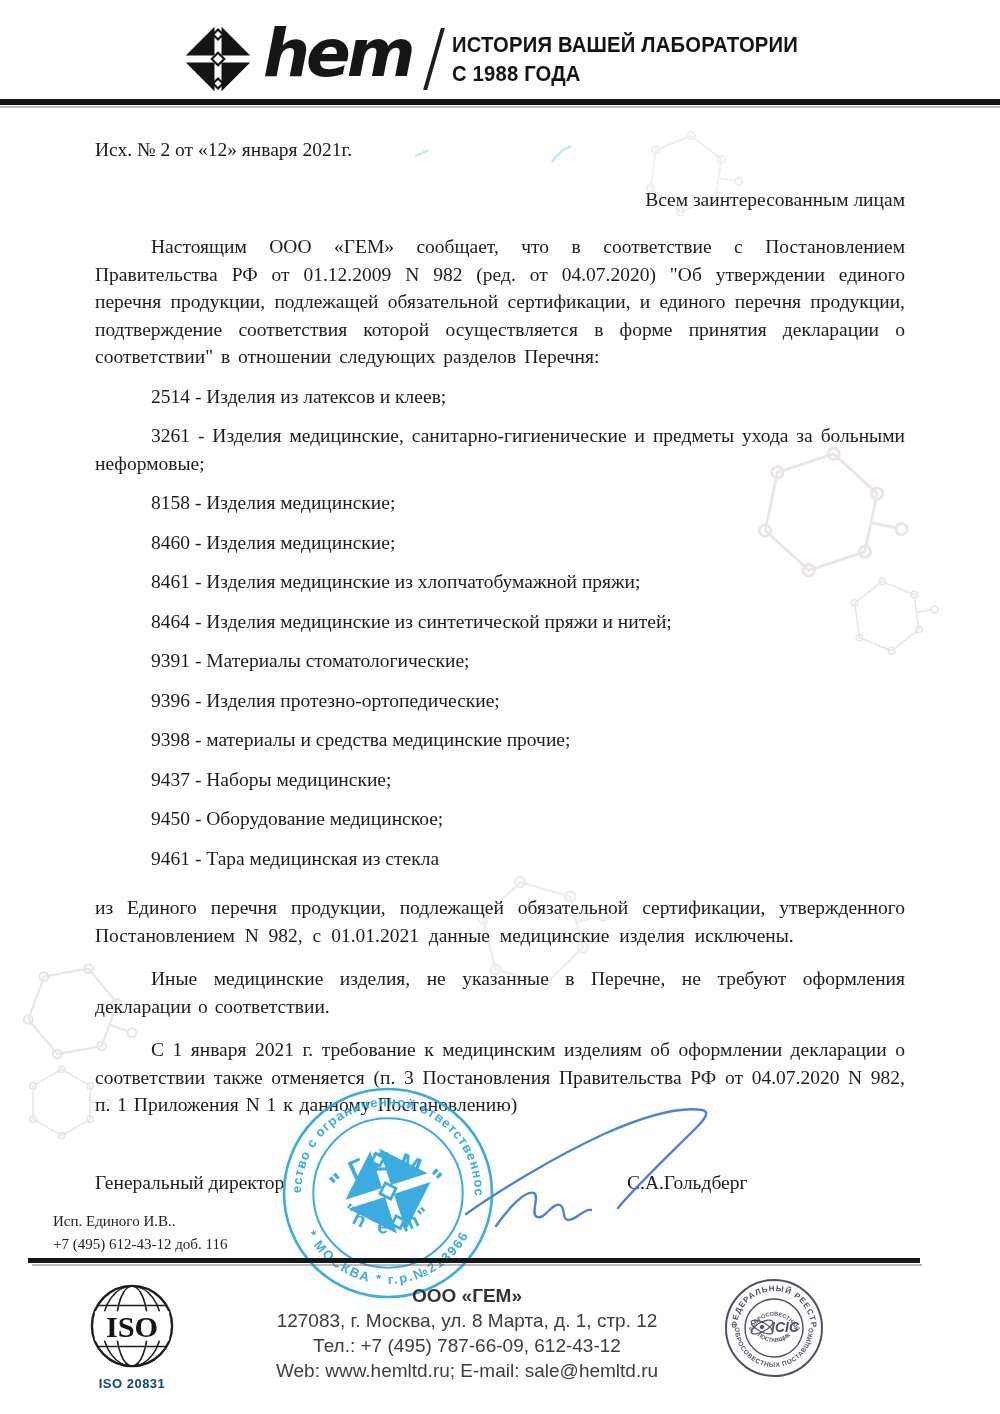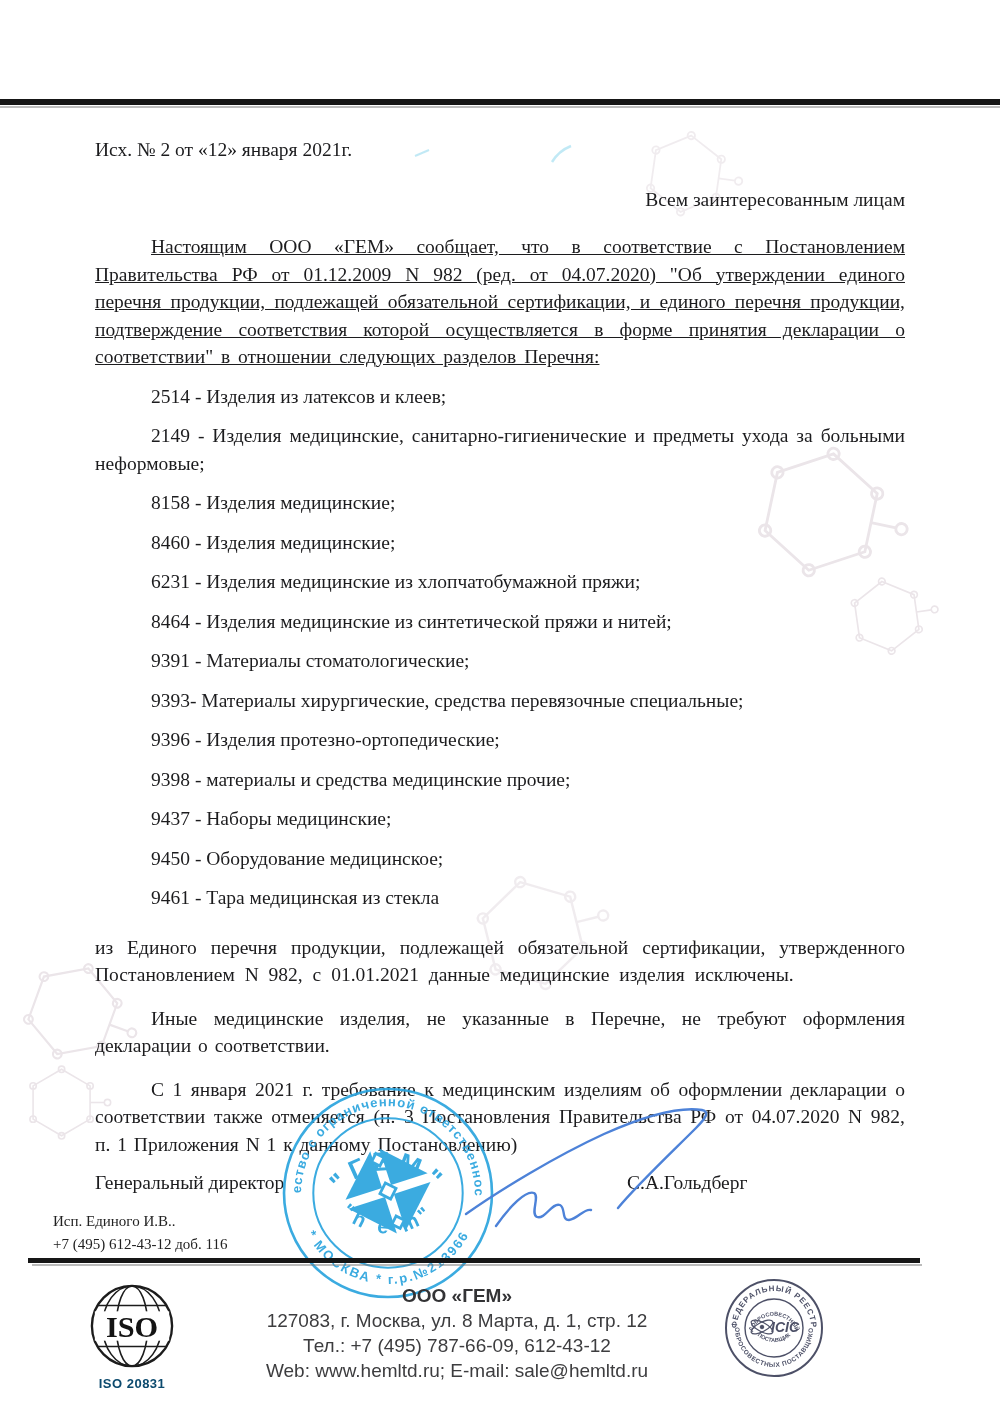--- a/index.html
+++ b/index.html
@@ -20,37 +20,37 @@
     font-family:"Liberation Sans",sans-serif;font-weight:bold;color:#141414;
     font-size:22px;line-height:1.32;letter-spacing:.2px;transform:scaleX(.92);transform-origin:left center;
     white-space:nowrap;
   }
   .rule-top{position:absolute;top:99px;left:0;width:1000px;height:6px;background:#161616;}
   .rule-top::after{content:"";position:absolute;top:7px;left:0;right:0;height:2px;background:rgba(110,110,110,.45);}
   
   .body{position:absolute;left:95px;top:126px;width:810px;font-size:19.5px;line-height:27.5px;}
   .ref-line{margin:10px 0 0 0;}
   .addressee{margin:22px 0 0 0;text-align:right;}
-  .para{margin:20px 0 0 0;text-align:justify;text-indent:56px;word-spacing:3px;text-decoration:underline;}
+  .para{margin:20px 0 0 0;text-align:justify;text-indent:56px;word-spacing:3px;}
   .item{margin:12px 0 0 0;text-align:justify;text-indent:56px;}
   .para-bold{margin:22px 0 0 0;font-weight:normal;text-align:justify;text-indent:0;word-spacing:5px;}
   .para-plain{margin:16px 0 0 0;text-align:justify;text-indent:56px;word-spacing:2px;}
   
   .sig-title{position:absolute;left:95px;top:1172px;font-size:19.5px;}
   .sig-name{position:absolute;left:627px;top:1172px;font-size:19.5px;}
   .executor{position:absolute;left:53px;top:1210px;font-size:15px;line-height:1.5;color:#222;}
   .stamp{position:absolute;left:281px;top:1086px;width:214px;height:214px;opacity:.92;color:#2ba4de;}
   .signature-svg{position:absolute;left:452px;top:1098px;width:276px;height:134px;color:#4d82d8;}
   .rule-bottom{position:absolute;top:1258px;left:28px;width:892px;height:5px;background:#161616;}
   .rule-bottom::after{content:"";position:absolute;top:6px;left:4px;right:-2px;height:2px;background:rgba(120,120,120,.5);}
   
   .footer-iso{position:absolute;left:72px;top:1282px;width:120px;text-align:center;color:#0c4a6e;}
   .footer-iso .cert{font-family:"Liberation Sans",sans-serif;font-weight:bold;font-size:13px;margin-top:2px;letter-spacing:.5px;}
   .footer-contacts{
-    position:absolute;left:232px;top:1283px;width:450px;text-align:center;
+    position:absolute;left:242px;top:1283px;width:450px;text-align:center;
     font-family:"Liberation Sans",sans-serif;font-size:19px;line-height:25px;color:#3d3d3f;
   }
   .footer-contacts .company{font-weight:bold;color:#333335;}
   .footer-seal{position:absolute;left:722px;top:1276px;width:104px;height:104px;color:#3a3e57;opacity:.9;}
   
   .wm{position:absolute;color:#ebe5e9;pointer-events:none;}
   .wm-cyan{position:absolute;color:#8fd8ee;pointer-events:none;opacity:.55;}
   .stamp text,.seal text{font-family:"Liberation Sans",sans-serif;}
 </style>
 </head>
@@ -101,35 +101,45 @@
   <svg class="wm" style="left:640px;top:120px;width:110px;height:110px;opacity:.7;transform:rotate(8deg)" viewBox="0 0 120 100">
       <use href="#hexmol"></use>
     </svg>
   <svg class="wm-cyan" style="left:548px;top:142px;width:26px;height:26px" viewBox="0 0 26 26">
       <path d="M4 20 C 10 10, 18 6, 23 4" stroke="currentColor" stroke-width="2.5" fill="none"></path>
     </svg>
   <svg class="wm-cyan" style="left:414px;top:148px;width:16px;height:10px" viewBox="0 0 16 10">
       <line x1="1" y1="8" x2="15" y2="2" stroke="currentColor" stroke-width="2"></line>
     </svg>
 
+  <div class="letterhead">
+    <svg class="logo-mark" viewBox="0 0 100 100">
+        <use href="#clover"></use>
+      </svg>
+    <div class="logo-word">hem</div>
+    <div class="logo-slash"></div>
+    <div class="tagline">
+      <div>ИСТОРИЯ ВАШЕЙ ЛАБОРАТОРИИ</div>
+      <div>С 1988 ГОДА</div>
+    </div>
+  </div>
   <div class="rule-top"></div>
 
   <div class="body">
     <p class="ref-line">Исх. № 2 от «12» января 2021г.</p>
     <p class="addressee">Всем заинтересованным лицам</p>
     <p class="para">Настоящим ООО «ГЕМ» сообщает, что в соответствие с Постановлением Правительства РФ от 01.12.2009 N 982 (ред. от 04.07.2020) "Об утверждении единого перечня продукции, подлежащей обязательной сертификации, и единого перечня продукции, подтверждение соответствия которой осуществляется в форме принятия декларации о соответствии" в отношении следующих разделов Перечня:</p>
 
     <p class="item">2514 - Изделия из латексов и клеев;</p>
-    <p class="item">2149 - Изделия медицинские, санитарно-гигиенические и предметы ухода за больными неформовые;</p>
+    <p class="item">3261 - Изделия медицинские, санитарно-гигиенические и предметы ухода за больными неформовые;</p>
     <p class="item">8158 - Изделия медицинские;</p>
     <p class="item">8460 - Изделия медицинские;</p>
-    <p class="item">6231 - Изделия медицинские из хлопчатобумажной пряжи;</p>
+    <p class="item">8461 - Изделия медицинские из хлопчатобумажной пряжи;</p>
     <p class="item">8464 - Изделия медицинские из синтетической пряжи и нитей;</p>
     <p class="item">9391 - Материалы стоматологические;</p>
-    <p class="item">9393- Материалы хирургические, средства перевязочные специальные;</p>
     <p class="item">9396 - Изделия протезно-ортопедические;</p>
     <p class="item">9398 - материалы и средства медицинские прочие;</p>
     <p class="item">9437 - Наборы медицинские;</p>
     <p class="item">9450 - Оборудование медицинское;</p>
     <p class="item">9461 - Тара медицинская из стекла</p>
 
     <p class="para-bold">из Единого перечня продукции, подлежащей обязательной сертификации, утвержденного Постановлением N 982, с 01.01.2021 данные медицинские изделия исключены.</p>
     <p class="para-plain">Иные медицинские изделия, не указанные в Перечне, не требуют оформления декларации о соответствии.</p>
     <p class="para-plain">С 1 января 2021 г. требование к медицинским изделиям об оформлении декларации о соответствии также отменяется (п. 3 Постановления Правительства РФ от 04.07.2020 N 982, п. 1 Приложения N 1 к данному Постановлению)</p>
   </div>

